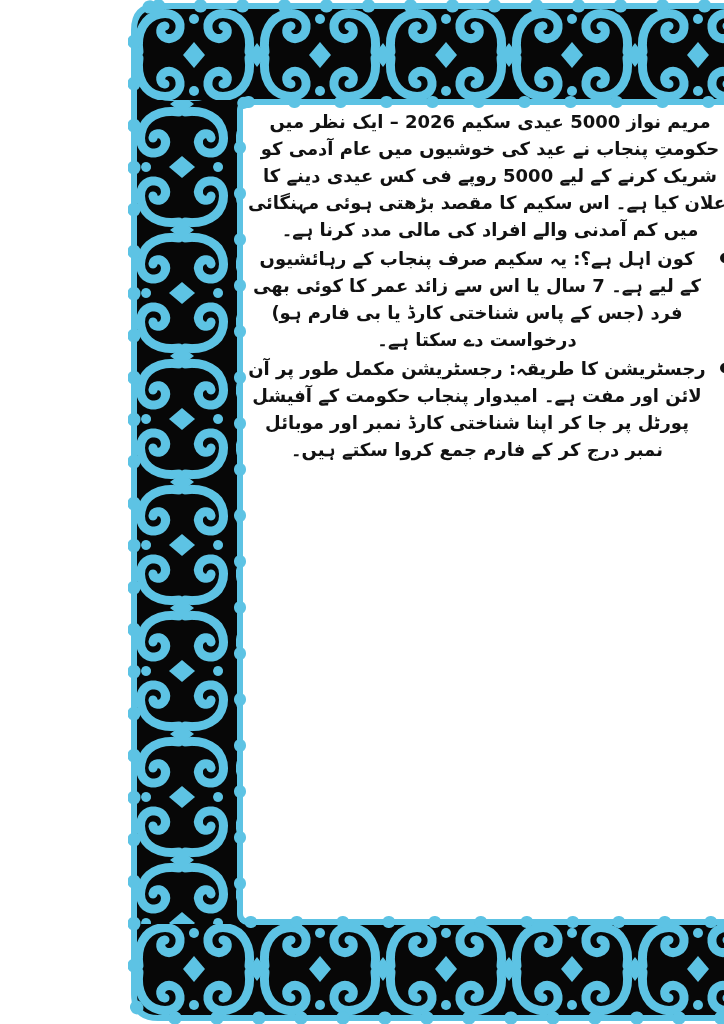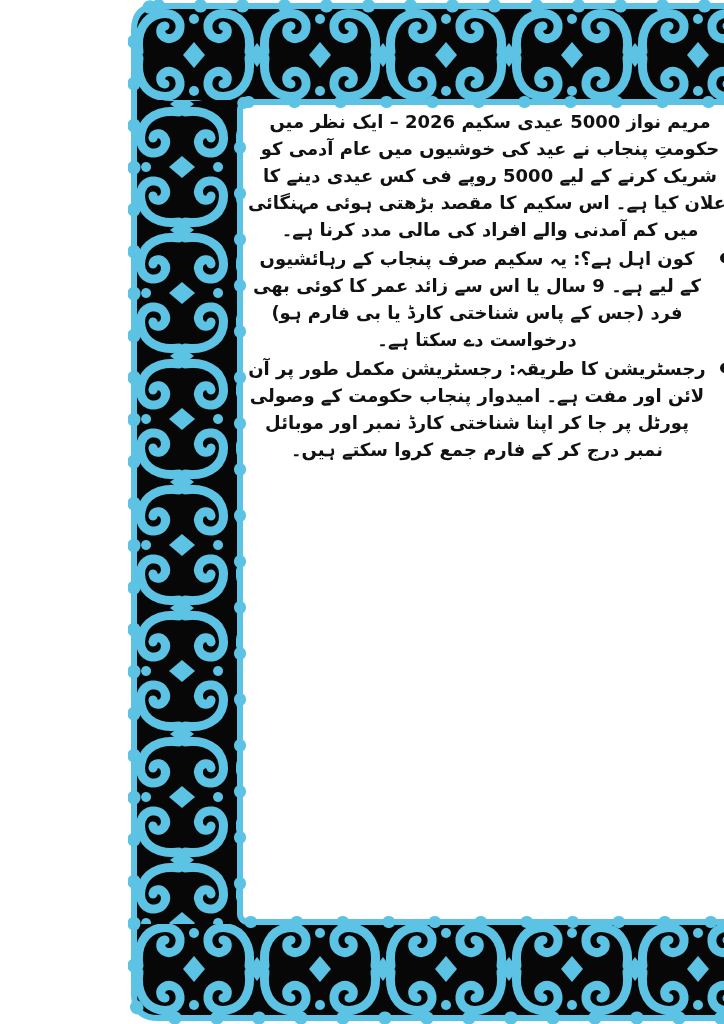--- a/index.html
+++ b/index.html
@@ -122,22 +122,22 @@
     <rect x="112" y="102" width="500" height="820" rx="8" fill="none" stroke="#5dc3e4" stroke-width="6"></rect>
     <path fill="none" stroke="#5dc3e4" stroke-width="12" stroke-linecap="round" stroke-dasharray="1 45" d="M120,102 H604 Q612,102 612,110 V914 Q612,922 604,922 H120 Q112,922 112,914 V110 Q112,102 120,102 Z"></path>
   </svg>
 
   <div class="content">
     <div class="title">مریم نواز 5000 عیدی سکیم 2026 – ایک نظر میں</div>
     <div class="intro">حکومتِ پنجاب نے عید کی خوشیوں میں عام آدمی کو شریک کرنے کے لیے 5000 روپے فی کس عیدی دینے کا اعلان کیا ہے۔ اس سکیم کا مقصد بڑھتی ہوئی مہنگائی میں کم آمدنی والے افراد کی مالی مدد کرنا ہے۔</div>
     <ul class="bullets">
       <li class="bullet">
         <span class="dot"></span>
-        <span>کون اہل ہے؟: یہ سکیم صرف پنجاب کے رہائشیوں کے لیے ہے۔ 9 سال یا اس سے زائد عمر کا کوئی بھی فرد (جس کے پاس شناختی کارڈ یا بی فارم ہو) درخواست دے سکتا ہے۔</span>
+        <span>کون اہل ہے؟: یہ سکیم صرف پنجاب کے رہائشیوں کے لیے ہے۔ 7 سال یا اس سے زائد عمر کا کوئی بھی فرد (جس کے پاس شناختی کارڈ یا بی فارم ہو) درخواست دے سکتا ہے۔</span>
       </li>
       <li class="bullet">
         <span class="dot"></span>
-        <span>رجسٹریشن کا طریقہ: رجسٹریشن مکمل طور پر آن لائن اور مفت ہے۔ امیدوار پنجاب حکومت کے وصولی پورٹل پر جا کر اپنا شناختی کارڈ نمبر اور موبائل نمبر درج کر کے فارم جمع کروا سکتے ہیں۔</span>
+        <span>رجسٹریشن کا طریقہ: رجسٹریشن مکمل طور پر آن لائن اور مفت ہے۔ امیدوار پنجاب حکومت کے آفیشل پورٹل پر جا کر اپنا شناختی کارڈ نمبر اور موبائل نمبر درج کر کے فارم جمع کروا سکتے ہیں۔</span>
       </li>
     </ul>
   </div>
 
 </div>
 
 </body></html>

